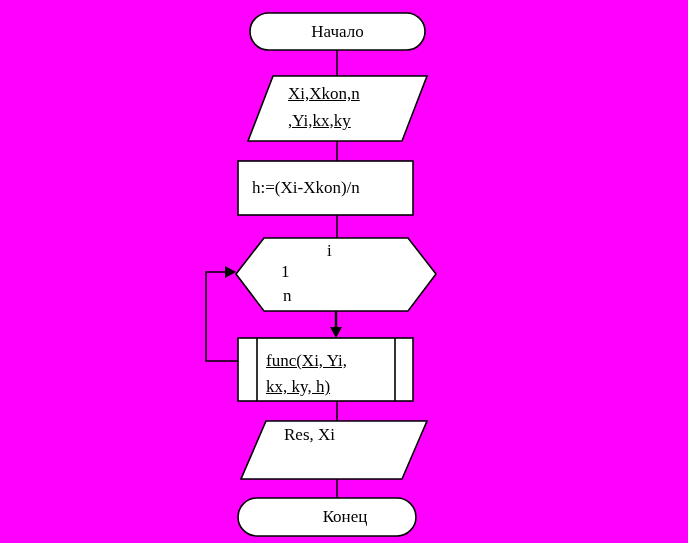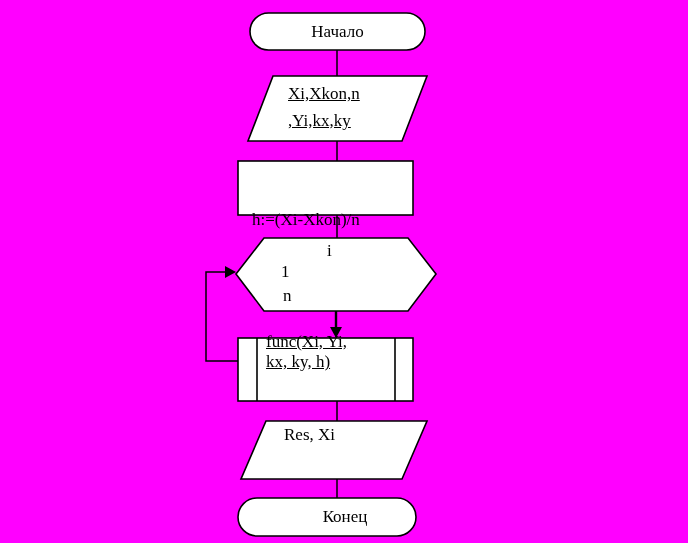--- a/index.html
+++ b/index.html
@@ -43,21 +43,20 @@
   .label.centered {
     display: flex;
     align-items: center;
     justify-content: center;
     text-align: center;
     border-radius: 16px;
   }
   .label.vcenter {
     display: flex;
     align-items: center;
-    margin-top: 32px;
   }
   .multiline { line-height: 27px; text-decoration: underline; }
 </style>
 </head>
 <body>
 
 <div class="slide">
   <div class="canvas" style="background: rgb(255, 0, 255);"></div>
   <div class="bottom-strip"></div>
 
@@ -95,19 +94,19 @@
 
   <div class="label multiline" style="left:288px; top:80px; width:130px;">Xi,Xkon,n
 ,Yi,kx,ky</div>
 
   <div class="label vcenter" style="left:252px; top:161px; width:158px; height:54px;">h:=(Xi-Xkon)/n</div>
 
   <div class="label" style="left:327px; top:240px;">i</div>
   <div class="label" style="left:281px; top:261px;">1</div>
   <div class="label" style="left:283px; top:285px;">n</div>
 
-  <div class="label multiline" style="left:266px; top:332px; width:125px; line-height:20px;">func(Xi, Yi,
+  <div class="label multiline" style="left:266px; top:348px; width:125px; line-height:26px;">func(Xi, Yi,
 kx, ky, h)</div>
 
   <div class="label" style="left:284px; top:424px;">Res, Xi</div>
 
   <div class="label centered" style="left:238px; top:498px; width:214px; height:38px;">Конец</div>
 </div>
 
 </body></html>

